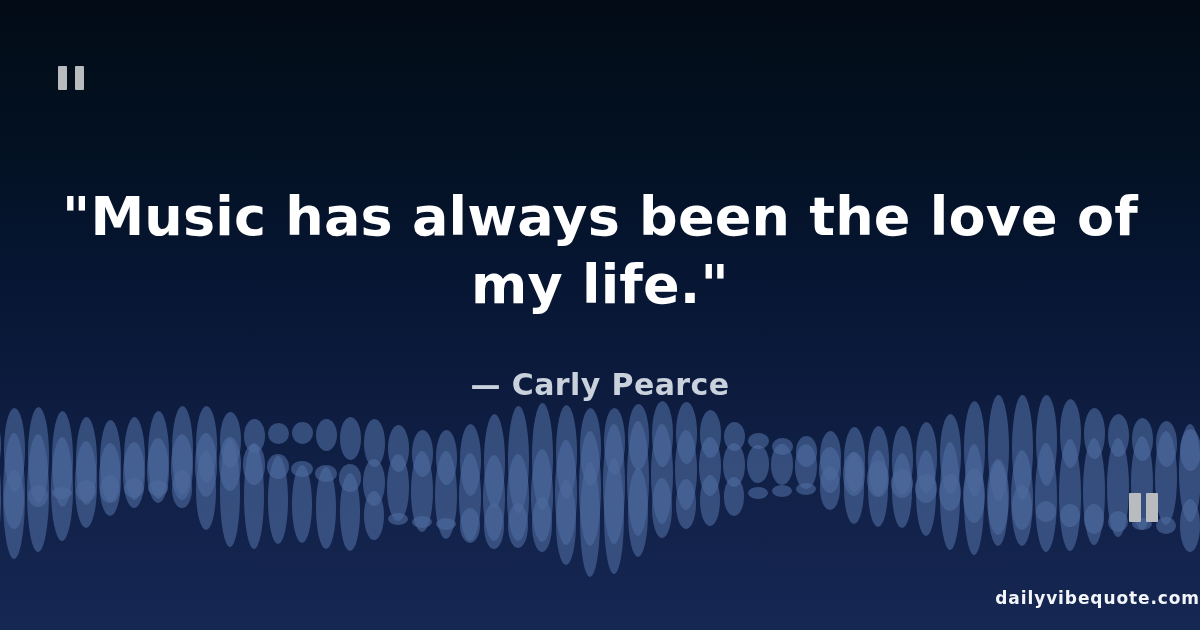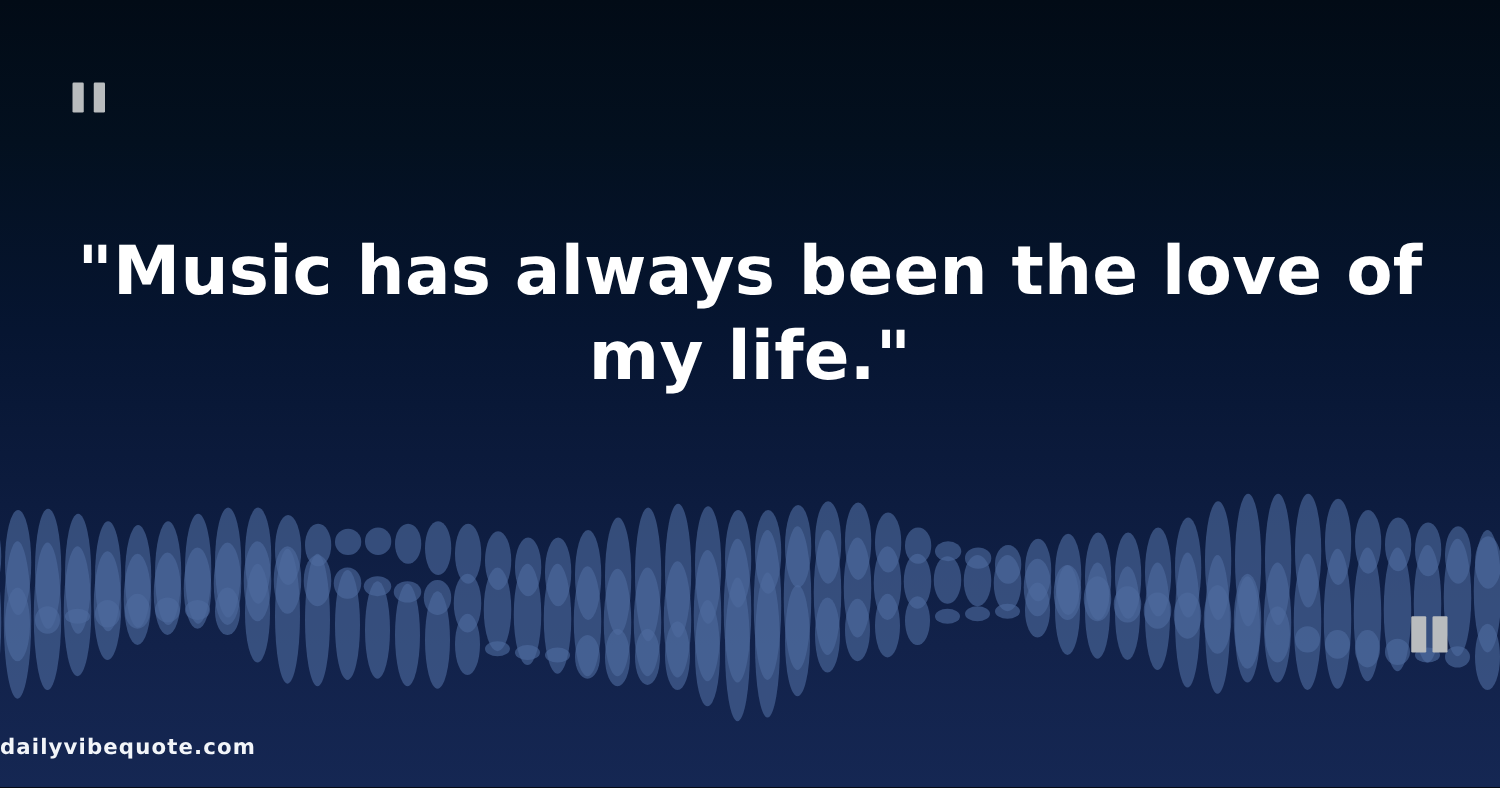--- a/index.html
+++ b/index.html
@@ -96,21 +96,21 @@
     font-weight: bold;
     line-height: 38px;
     letter-spacing: 0.4px;
   }
 
   #footer-site {
     position: absolute;
     left: 0;
     top: 588px;
     width: 1200px;
-    text-align: left;
+    text-align: right;
     color: #f2f5f9;
     font-size: 17px;
     font-weight: bold;
     letter-spacing: 0.9px;
     z-index: 5;
   }
 </style>
 </head>
 <body>
 
@@ -271,20 +271,21 @@
       <span class="blob" style="left: 1180px; top: 104.498px; width: 20px; height: 52.9898px; background: rgb(78, 106, 158); opacity: 0.62;"></span>
     </div>
 
   <div class="quote-mark" id="quote-mark-open">
     <span class="bar"></span>
     <span class="bar"></span>
   </div>
 
   <div id="quote-text">"Music has always been the love of my life."</div>
 
+  <div id="attribution">— Carly Pearce</div>
 
   <div class="quote-mark" id="quote-mark-close">
     <span class="bar"></span>
     <span class="bar"></span>
   </div>
 
   <div id="footer-site">dailyvibequote.com</div>
 
 </div>
 

